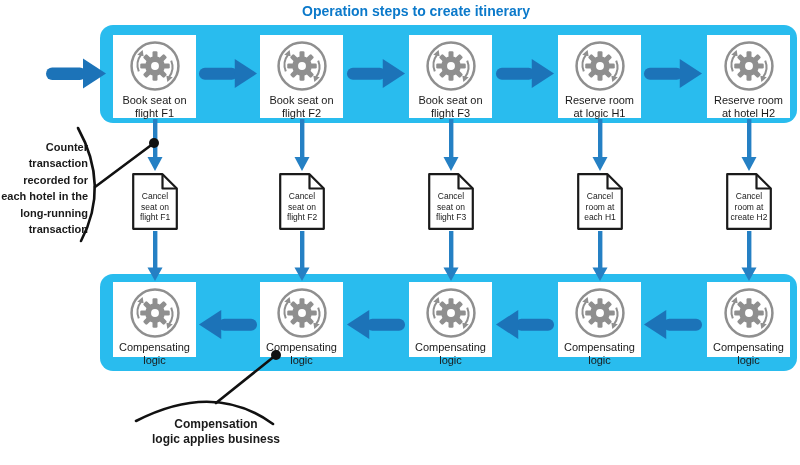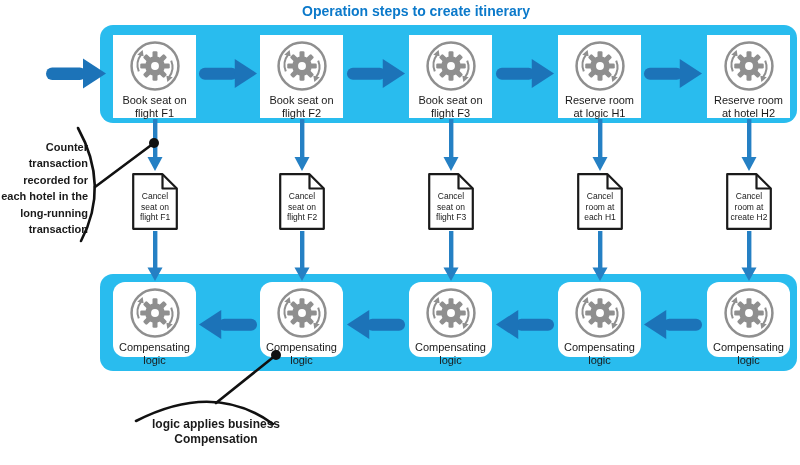--- a/index.html
+++ b/index.html
@@ -14,21 +14,21 @@
 
   .diagram-title { position:absolute; font-weight:bold; font-size:14px; color:#0B79CA; text-align:center; }
   .diagram-title.top    { left:66px;  top:3px;   width:700px; }
   .diagram-title.bottom { left:120px; top:380px; width:680px; }
 
   .step-box {
     position:absolute; width:83px; background:#ffffff;
     display:flex; flex-direction:column; align-items:center; box-sizing:border-box;
   }
   .step-box.t { top:35px;  height:83px; }
-  .step-box.b { top:282px; height:75px;border-radius:12px; }
+  .step-box.b { top:282px; height:75px; }
   .gear-svg { width:54px; height:54px; margin-top:4px; flex:0 0 auto; }
   .step-label { font-size:11px; line-height:12.5px; text-align:center; color:#1A1A1A; margin-top:1px; white-space:nowrap; }
   .step-label span { display:block; }
 
   .h-arrow { position:absolute; height:33px; color:#1C73B8; }
   .h-arrow.t { top:57px; }
   .h-arrow.b { top:308px; }
   .v-arrow { position:absolute; width:16px; color:#2580C4; }
 
   .doc { position:absolute; top:173px; width:46px; height:57px; }
@@ -303,22 +303,22 @@
 
   <div class="left-note">
     <span>Counter</span>
     <span>transaction</span>
     <span>recorded for</span>
     <span>each hotel in the</span>
     <span>long-running</span>
     <span>transaction</span>
   </div>
   <div class="bottom-note">
+    <span>Compensation</span>
     <span>logic applies business</span>
-    <span>Compensation</span>
   </div>
 
   <svg class="overlay" viewBox="0 0 800 465">
     <path d="M 78 128 Q 110 186 81 241" fill="none" stroke="#111111" stroke-width="2.6" stroke-linecap="round"></path>
     <line x1="154" y1="143" x2="95" y2="187" stroke="#111111" stroke-width="2.6" stroke-linecap="round"></line>
     <circle cx="154" cy="143" r="5" fill="#111111"></circle>
     <path d="M 136 421 Q 214 381 273 424" fill="none" stroke="#111111" stroke-width="2.6" stroke-linecap="round"></path>
     <line x1="276" y1="355" x2="216" y2="403" stroke="#111111" stroke-width="2.6" stroke-linecap="round"></line>
     <circle cx="276" cy="355" r="5" fill="#111111"></circle>
   </svg>

